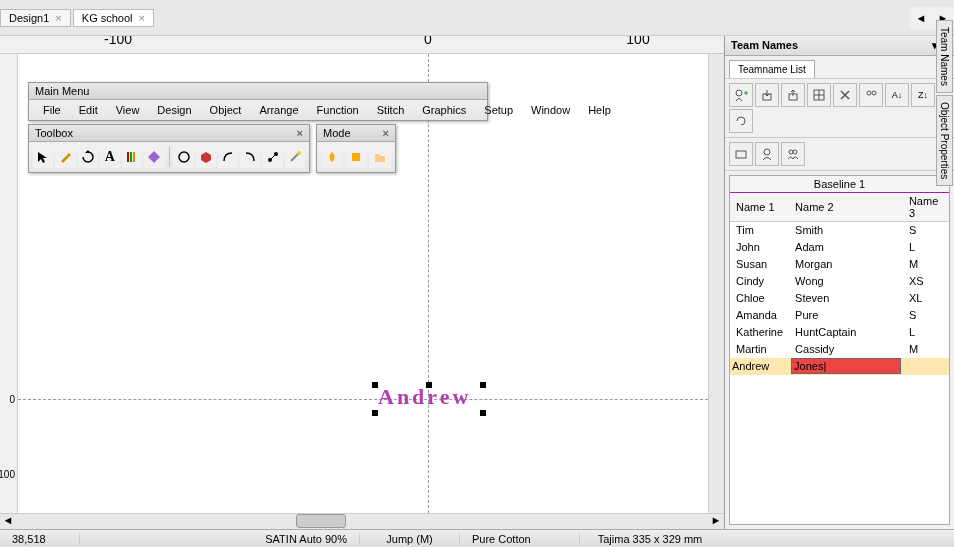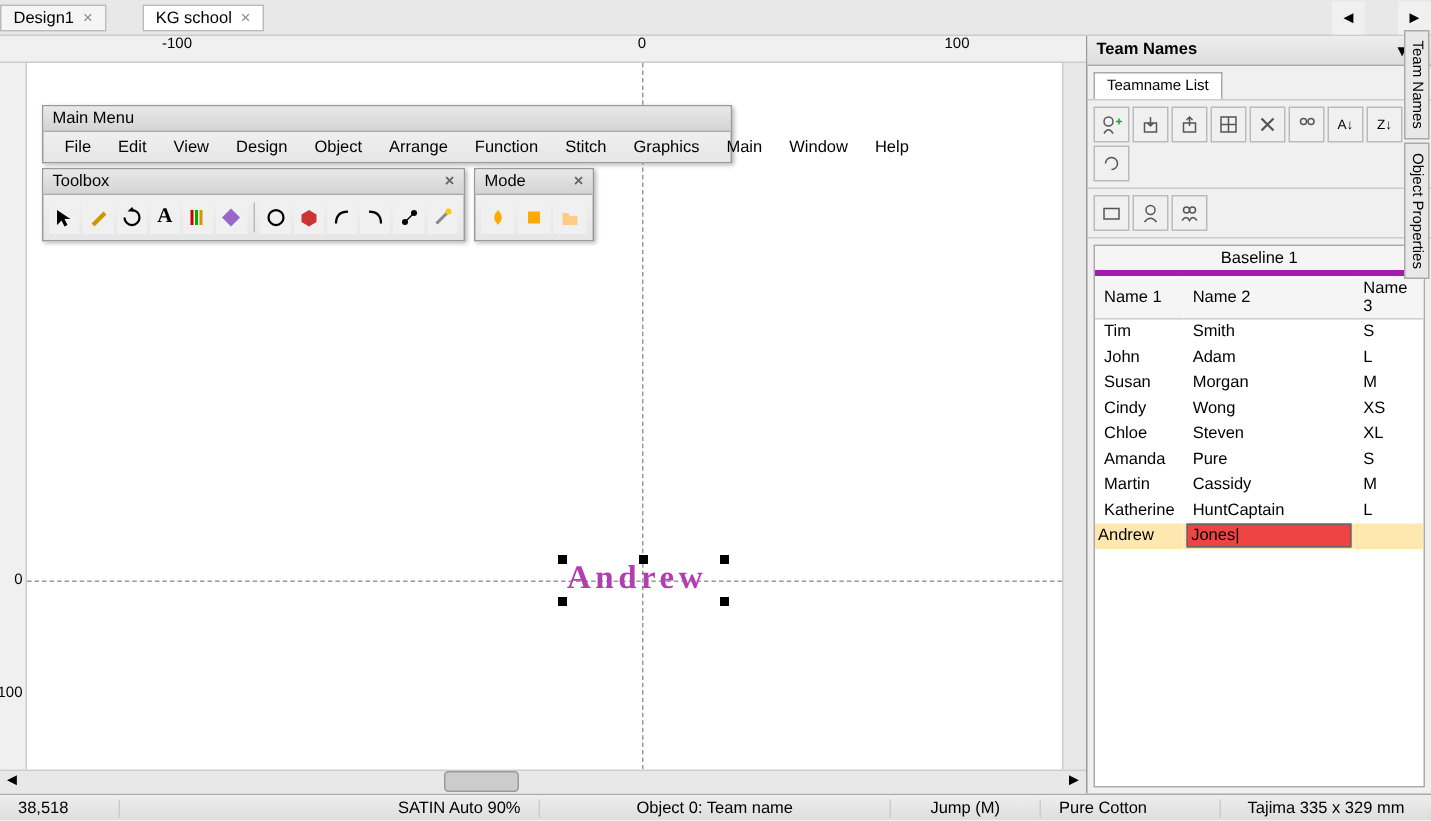--- a/index.html
+++ b/index.html
@@ -1,26 +1,26 @@
 <!DOCTYPE html>
 <html><head>
 <meta charset="utf-8">
 <style>
 * { box-sizing: border-box; margin: 0; padding: 0; font-family: Tahoma, sans-serif; font-size: 11px; }
 body { background: #f0f0f0; width: 954px; height: 547px; overflow: hidden; position: relative; }
 .app { display: flex; flex-direction: column; height: 547px; }
-.tabs-row { display: flex; align-items: center; background: #e8e8e8; border-bottom: 1px solid #ccc; height: 24px; gap: 22px; }
+.tabs-row { display: flex; align-items: center; background: #e8e8e8; border-bottom: 1px solid #ccc; height: 36px; }
 .tab { padding: 2px 8px; border: 1px solid #bbb; background: #f5f5f5; margin-right: 2px; cursor: pointer; }
 .tab.active { background: #fff; }
 .tab .close { margin-left: 6px; color: #888; }
 .main-row { display: flex; flex: 1; overflow: hidden; }
 .canvas-area { flex: 1; position: relative; background: #fff; display: flex; flex-direction: column; }
 .ruler-top { height: 18px; background: #f0f0f0; border-bottom: 1px solid #ccc; display: flex; align-items: flex-end; }
 .ruler-top .tick-area { position: relative; flex: 1; height: 18px; margin-left: 18px; }
-.ruler-top .tick-label { position: absolute; bottom: 6px; font-size: 10px; transform: translateX(-50%); }
+.ruler-top .tick-label { position: absolute; bottom: 6px; font-size: 14px; transform: translateX(-50%); }
 .canvas-body { display: flex; flex: 1; overflow: hidden; position: relative; }
 .ruler-left { width: 18px; background: #f0f0f0; border-right: 1px solid #ccc; position: relative; }
 .ruler-left .tick-label { position: absolute; font-size: 10px; right: 2px; transform: translateY(-50%); }
 .canvas { flex: 1; background: #fff; position: relative; overflow: hidden; }
 .crosshair-h { position: absolute; left: 0; right: 0; border-top: 1px dashed #999; top: 345px; }
 .crosshair-v { position: absolute; top: 0; bottom: 0; border-left: 1px dashed #999; left: 410px; }
 .panel { position: absolute; background: linear-gradient(#f7f7f7,#e6e6e6); border: 1px solid #999; box-shadow: 1px 1px 3px rgba(0,0,0,.3); }
 .panel-title { background: linear-gradient(#e8e8e8,#d4d4d4); padding: 2px 6px; border-bottom: 1px solid #aaa; display: flex; justify-content: space-between; }
 .panel-close { cursor: pointer; color: #666; font-weight: bold; }
 .panel-body { padding: 4px; display: flex; gap: 2px; align-items: center; flex-wrap: nowrap; }
@@ -34,21 +34,21 @@
 .scroll-h { height: 16px; background: #e8e8e8; border-top: 1px solid #ccc; display: flex; }
 .scroll-h-track { flex: 1; position: relative; margin: 0 16px; }
 .scroll-h-thumb { position: absolute; height: 14px; background: #ccc; border: 1px solid #999; left: 40%; width: 50px; top: 0; border-radius: 3px; }
 .scroll-v { width: 16px; background: #e8e8e8; border-left: 1px solid #ccc; }
 .side-panel { width: 230px; background: #f0f0f0; border-left: 1px solid #999; display: flex; flex-direction: column; }
 .side-header { background: linear-gradient(#eee,#ddd); padding: 3px 6px; border-bottom: 1px solid #aaa; font-weight: bold; display: flex; justify-content: space-between; }
 .side-tab { display: inline-block; padding: 3px 8px; border: 1px solid #aaa; border-bottom: none; background: #fff; margin: 4px 0 0 4px; font-size: 10px; }
 .side-toolbar { padding: 4px; display: flex; gap: 2px; border-bottom: 1px solid #ccc; border-top: 1px solid #ccc; flex-wrap: wrap; }
 .side-toolbar .tool-btn { width: 24px; height: 24px; border: 1px solid #bbb; }
 .table-container { flex: 1; margin: 4px; border: 1px solid #aaa; background: #fff; overflow: hidden; }
-.baseline-header { text-align: center; background: #f5f5f5; border-bottom: 4px solid #a21caf; padding: 2px; }
+.baseline-header { text-align: center; background: #f5f5f5; border-bottom: 1px solid #a21caf; padding: 2px; }
 .names-table { width: 100%; border-collapse: collapse; }
 .names-table th { text-align: left; padding: 2px 6px; border-bottom: 1px solid #ccc; background: #f5f5f5; font-weight: normal; }
 .names-table td { padding: 2px 6px; border-bottom: 1px solid transparent; }
 .names-table tr.editing { background: #ffe8b0; }
 .names-table tr.editing td { padding: 0 2px; }
 .cell-input { width: 100%; border: 1px solid #666; padding: 1px 2px; font-size: 11px; background:#ef4444; }
 .vertical-tabs { position: absolute; right: 0; top: 20px; width: 18px; }
 .vtab { writing-mode: vertical-rl; background: #e8e8e8; border: 1px solid #aaa; padding: 6px 2px; margin-bottom: 2px; font-size: 10px; cursor: pointer; }
 .status-bar { height: 18px; background: linear-gradient(#eee,#ddd); border-top: 1px solid #aaa; display: flex; align-items: center; }
 .status-cell { padding: 0 12px; border-right: 1px solid #ccc; }
@@ -92,21 +92,21 @@
             <div class="menu-bar">
               <span class="menu-item">File</span>
               <span class="menu-item">Edit</span>
               <span class="menu-item">View</span>
               <span class="menu-item">Design</span>
               <span class="menu-item">Object</span>
               <span class="menu-item">Arrange</span>
               <span class="menu-item">Function</span>
               <span class="menu-item">Stitch</span>
               <span class="menu-item">Graphics</span>
-              <span class="menu-item">Main</span>
+              <span class="menu-item">Setup</span>
               <span class="menu-item">Window</span>
               <span class="menu-item">Help</span>
             </div>
           </div>
 
           <div class="panel" style="left:10px; top:70px; width:282px;">
             <div class="panel-title">
                 <span>Toolbox</span>
                 <span class="panel-close">×</span>
               </div>
@@ -337,46 +337,45 @@
                 <td>Chloe</td>
                 <td>Steven</td>
                 <td>XL</td>
               </tr>
               <tr>
                 <td>Amanda</td>
                 <td>Pure</td>
                 <td>S</td>
               </tr>
               <tr>
+                <td>Katherine</td>
+                <td>HuntCaptain</td>
+                <td>L</td>
+              </tr>
+              <tr>
                 <td>Martin</td>
                 <td>Cassidy</td>
                 <td>M</td>
-              </tr>
-              <tr>
-                <td>Katherine</td>
-                <td>HuntCaptain</td>
-                <td>L</td>
               </tr>
               <tr class="editing">
                 <td>Andrew</td>
                 <td><input class="cell-input" value="Jones|" style=""></td>
                 <td></td>
               </tr>
             </tbody>
         </table>
       </div>
     </div>
 
     <div class="vertical-tabs">
       <div class="vtab">Team Names</div>
       <div class="vtab">Object Properties</div>
     </div>
   </div>
 
   <div class="status-bar">
     <div class="status-cell" style="width:80px">38,518</div>
     <div class="status-cell" style="width:280px;text-align:right">SATIN Auto 90%</div>
-    <div class="status-cell wide" style="text-align:center">Object 0: Team name</div>
     <div class="status-cell" style="width:100px;text-align:center">Jump (M)</div>
     <div class="status-cell" style="width:120px;text-align:left">Pure Cotton</div>
     <div class="status-cell" style="width:140px;text-align:center;border-right:none">Tajima 335 x 329 mm</div>
   </div>
 </div>
 
 </body></html>

